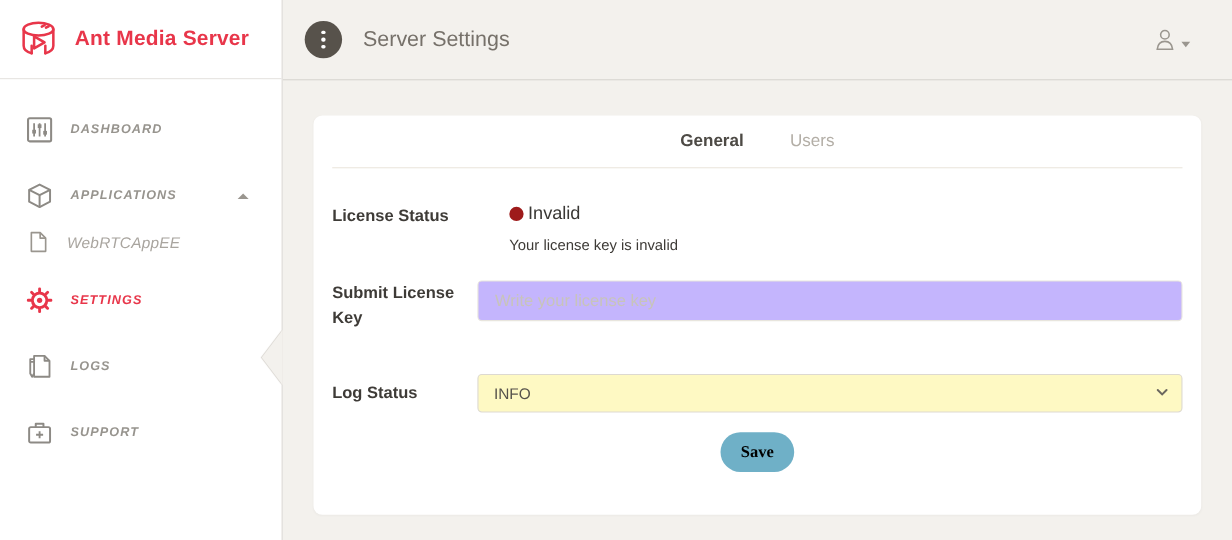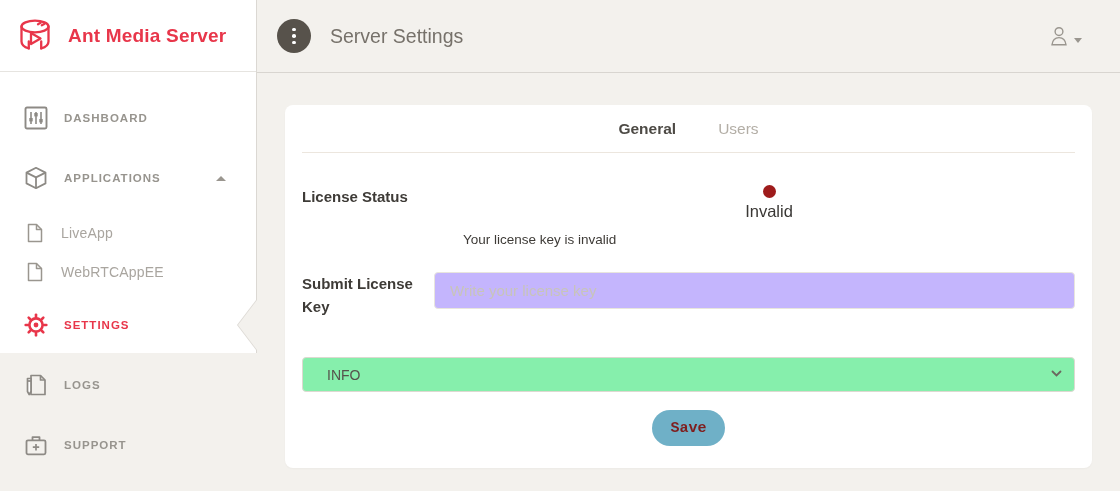--- a/index.html
+++ b/index.html
@@ -1,27 +1,27 @@
 <!DOCTYPE html>
 <html><head>
 <meta charset="utf-8">
 <style>
   * { margin:0; padding:0; box-sizing:border-box; }
   html,body { width:1120px; height:491px; overflow:hidden; }
   body { font-family:"Liberation Sans", sans-serif; background:#f3f1ed; position:relative; }
 
   
-  .sidebar { position:absolute; left:0; top:0; width:257px; height:353px;
+  .sidebar { position:absolute; left:0; top:0; width:257px; height:491px;
              background:#ffffff; border-right:1px solid #dbd8d3; z-index:5; }
   .brand { height:72px; display:flex; align-items:center; padding-left:14px; gap:12px;
            border-bottom:1px solid #e6e4e0; cursor:pointer; }
   .brand-name { color:#e8364a; font-size:19px; font-weight:700; letter-spacing:.2px; }
   .nav { padding-top:28px; }
   .nav-item { height:36px; display:flex; align-items:center; padding-left:24px; gap:16px; cursor:pointer; }
-  .nav-item .label { font-size:11.5px; letter-spacing:1px; color:#97948e; font-weight:700; }
+  .nav-item .label { font-size:11.5px; letter-spacing:1px; color:#97948e; font-weight:700;font-style:italic; }
   .nav-item.sub { height:30px; padding-left:27px; gap:18px; }
   .nav-item.sub .label { font-size:14px; letter-spacing:.2px; color:#a9a59f; font-weight:400; text-transform:none; }
   .nav-item.active .label { color:#e8364a; }
   .mi { width:24px; height:24px; flex-shrink:0; }
   .si { width:16px; height:20px; flex-shrink:0; }
   .gap-a { margin-top:24px; } .gap-b { margin-top:22px; } .gap-c { margin-top:9px; }
   .gap-d { margin-top:20px; } .gap-e { margin-top:24px; }
   .caret-up { width:0; height:0; border-left:5px solid transparent; border-right:5px solid transparent;
               border-bottom:5px solid #9a968f; margin-left:auto; margin-right:30px; }
   .notch { position:absolute; top:300px; right:-1px; width:0; height:0;
@@ -49,43 +49,43 @@
   .tab { font-size:15.5px; color:#b3aea6; background:none; border:none; cursor:pointer;
          font-family:inherit; padding:4px 2px; }
   .tab.active { color:#4d4a45; font-weight:700; }
 
   .form { padding:0 17px; }
   .row { display:flex; }
   .row-label { width:132px; flex-shrink:0; font-size:15px; font-weight:700; color:#3e3b37; line-height:23px; }
   .row-field { flex:1; min-width:0; }
 
   .row-license { margin-top:32px;gap:29px; }
-  .status-line { display:flex; align-items:center; gap:4px;flex-direction:column; }
+  .status-line { display:flex; align-items:center; gap:4px; }
   .status-dot { width:13px; height:13px; border-radius:50%; background:#9e1b1b; flex-shrink:0; }
   .status-text { font-size:16.5px; color:#3a3835; }
   .status-desc { margin-top:11px; font-size:13.5px; color:#3e3b37; }
 
   .row-key { margin-top:25px; }
   .row-key .row-label { width:132px; }
   .text-input { width:100%; height:37px; background:#c4b5fd; border:1px solid #e8e5dd;
                 border-radius:4px; padding:0 15px; font-size:15px; color:#56524c;
                 font-family:inherit; outline:none; }
   .text-input::placeholder { color:#c8c4ba; }
 
   .row-log { margin-top:39px; align-items:center; }
   .select-wrap { position:relative; }
-  .log-select { width:100%; height:35px; background:#86efac; border:1px solid #ddd9d1;
-                border-radius:4px; padding:0 24px; font-size:14px; color:#56524c;
+  .log-select { width:100%; height:35px; background:#fef9c3; border:1px solid #ddd9d1;
+                border-radius:4px; padding:0 14px; font-size:14px; color:#56524c;
                 font-family:inherit; appearance:none; -webkit-appearance:none; cursor:pointer; outline:none; }
   .select-chevron { position:absolute; right:12px; top:10px; pointer-events:none; }
 
   .save-wrap { margin-top:18px; display:flex; justify-content:center; }
   .save-btn { min-width:67px; height:36px; padding:0 18px; border:none; border-radius:18px;
-              background:#6fb0c7; color:#7f1d1d; font-size:15px; font-weight:700;
-              font-family:Liberation Mono, monospace; cursor:pointer; }
+              background:#6fb0c7; color:#000000; font-size:15px; font-weight:700;
+              font-family:Liberation Serif, serif; cursor:pointer; }
 
   svg { display:block; }
 </style>
 </head>
 <body>
 
 <aside class="sidebar">
   <div class="brand">
     <span>
       <svg width="42" height="38" viewBox="0 0 42 38" fill="none" stroke="#e8364a" stroke-width="2.3" stroke-linecap="round" stroke-linejoin="round">
@@ -120,29 +120,20 @@
         <svg width="24" height="24" viewBox="0 0 24 24" fill="none" stroke="#8d8a85" stroke-width="1.8" stroke-linejoin="round">
           <path d="M12 1.8 L21.5 6.6 V17.4 L12 22.2 L2.5 17.4 V6.6 Z"></path>
           <path d="M2.5 6.6 L12 11.4 L21.5 6.6"></path>
           <path d="M12 11.4 V22.2"></path>
         </svg>
       </span>
       <span class="label">APPLICATIONS</span>
       <span class="caret-up"></span>
     </div>
 
-    <div class="nav-item sub gap-b">
-      <span class="si">
-        <svg width="16" height="20" viewBox="0 0 16 20" fill="none" stroke="#9a968f" stroke-width="1.5" stroke-linejoin="round">
-          <path d="M1.5 1.5 H9.5 L14.5 6.5 V18.5 H1.5 Z"></path>
-          <path d="M9.5 1.5 V6.5 H14.5"></path>
-        </svg>
-      </span>
-      <span class="label">LiveApp</span>
-    </div>
 
     <div class="nav-item sub gap-c">
       <span class="si">
         <svg width="16" height="20" viewBox="0 0 16 20" fill="none" stroke="#9a968f" stroke-width="1.5" stroke-linejoin="round">
           <path d="M1.5 1.5 H9.5 L14.5 6.5 V18.5 H1.5 Z"></path>
           <path d="M9.5 1.5 V6.5 H14.5"></path>
         </svg>
       </span>
       <span class="label">WebRTCAppEE</span>
     </div>
@@ -235,20 +226,21 @@
       </div>
 
       <div class="row row-key">
         <div class="row-label">Submit License Key</div>
         <div class="row-field">
           <input type="text" class="text-input" placeholder="Write your license key" style="">
         </div>
       </div>
 
       <div class="row row-log">
+        <div class="row-label">Log Status</div>
         <div class="row-field">
           <div class="select-wrap">
             <select class="log-select">
               <option>INFO</option>
             </select>
             <span class="select-chevron">
               <svg width="13" height="13" viewBox="0 0 13 13" fill="none" stroke="#6b675f" stroke-width="1.8" stroke-linecap="round">
                 <path d="M2.5 4.5 L6.5 8.5 L10.5 4.5"></path>
               </svg>
             </span>

